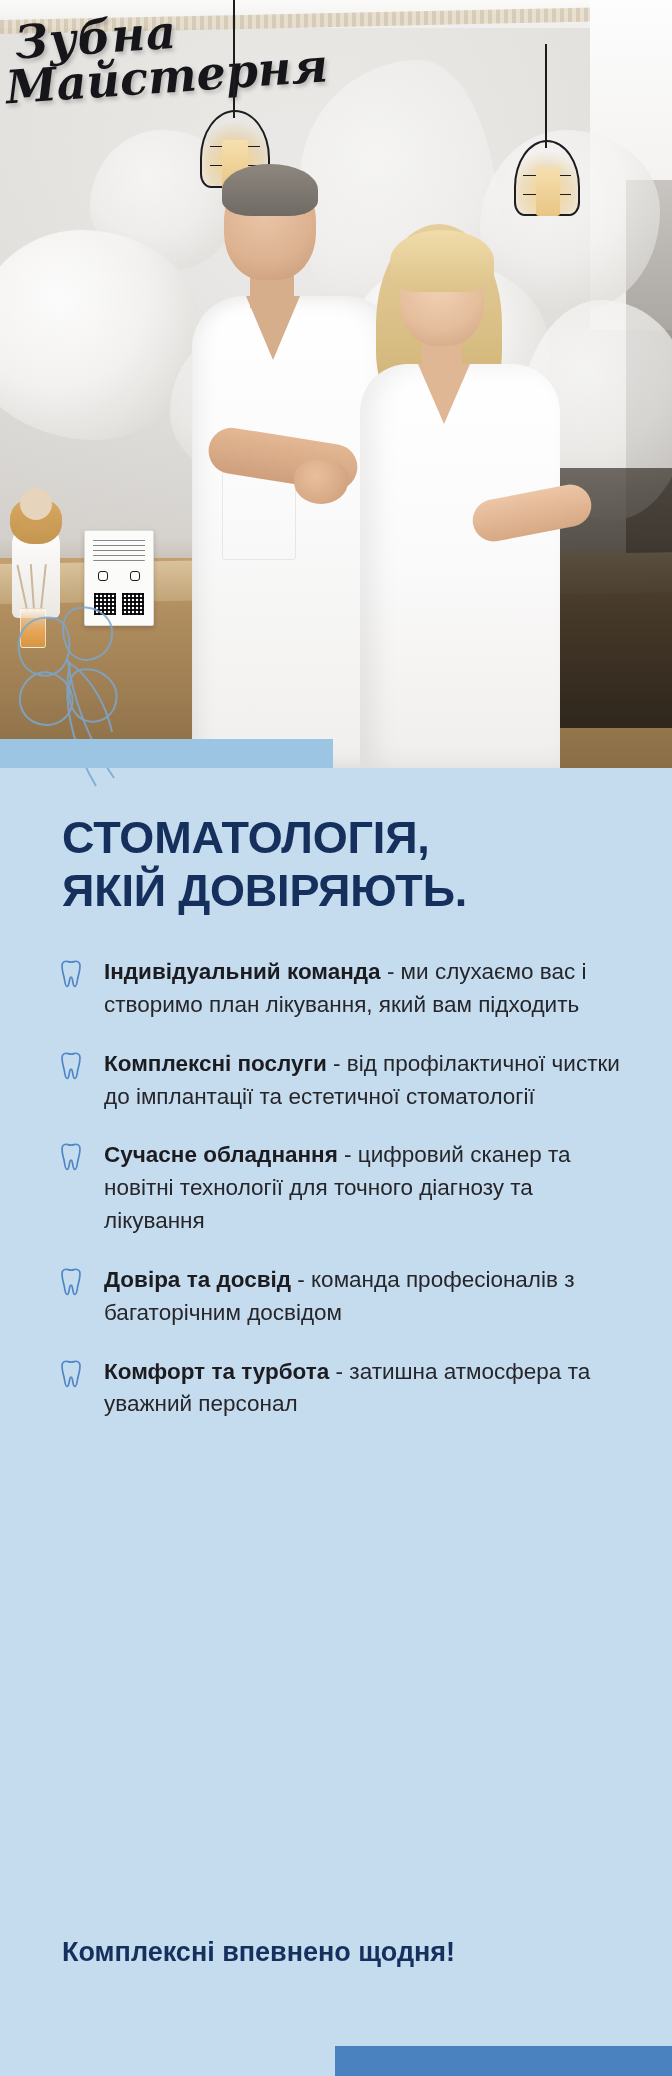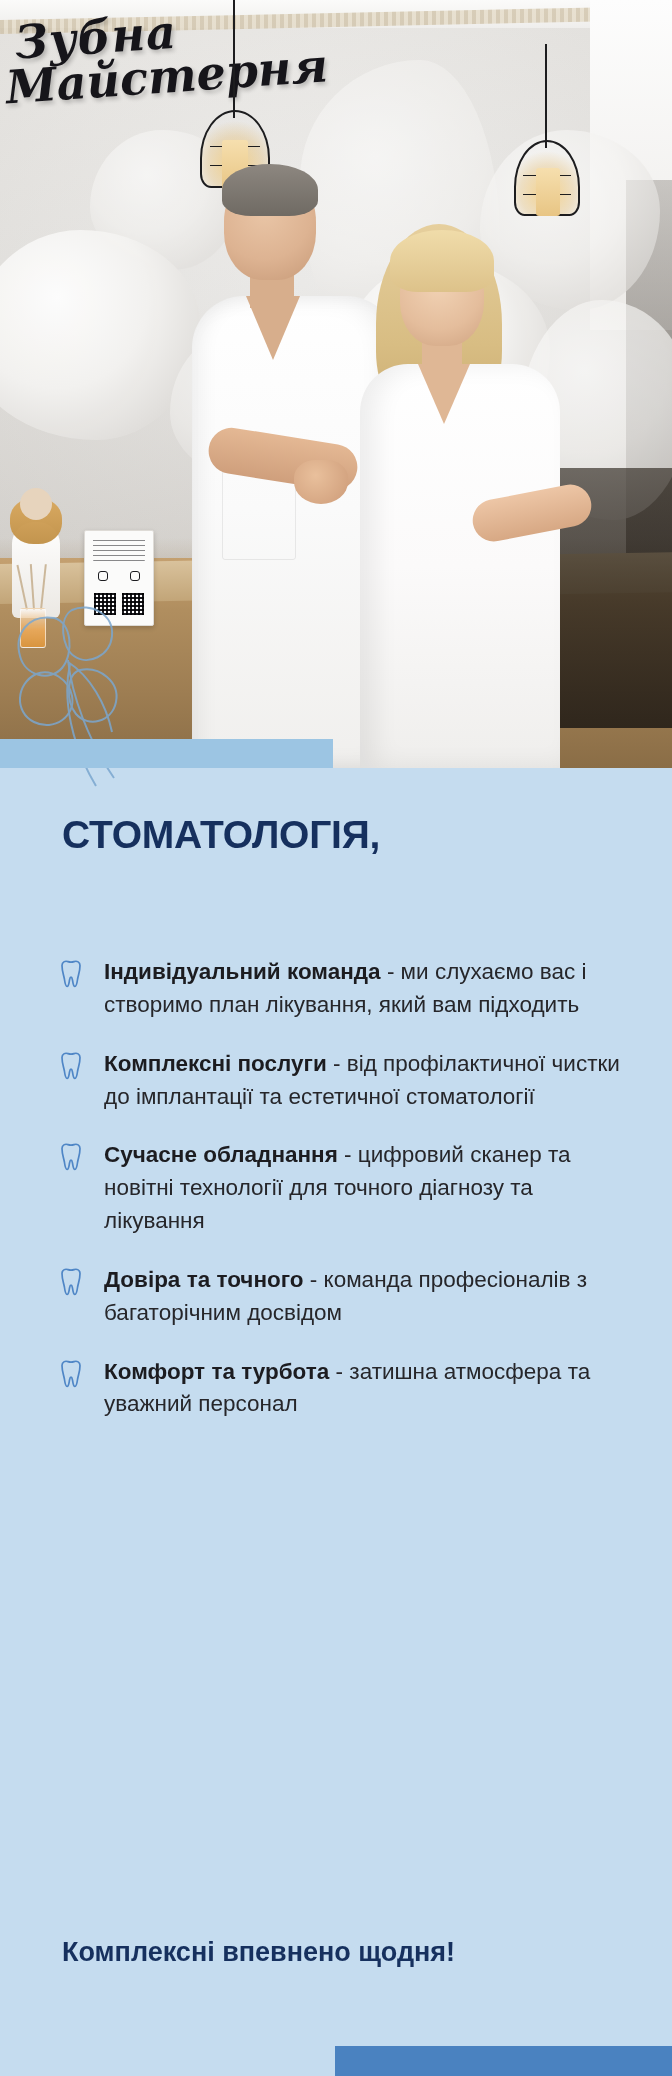--- a/index.html
+++ b/index.html
@@ -257,21 +257,21 @@
   }
   .band-bottom {
     position: absolute; left: 335px; top: 2046px; width: 337px; height: 30px;
     background: #4a82c0; z-index: 9;
   }
 
   
   .headline {
     position: absolute; left: 62px; top: 44px; width: 580px;
     color: #16305e;
-    font-size: 39px;
+    font-size: 45px;
     font-weight: 700;
     line-height: 1.17;
     letter-spacing: -0.2px;
   }
   .headline .hl2 { display: block; }
 
   .bullets {
     position: absolute; left: 56px; top: 188px; width: 580px;
   }
   .bullet {
@@ -386,20 +386,21 @@
       <path d="M58 62 C80 76 96 104 102 132"></path>
     </g>
   </svg>
 
   <div class="band-mid"></div>
 
   <div class="content">
 
     <h1 class="headline">
       <span>СТОМАТОЛОГІЯ,</span>
+      <span class="hl2">ЯКІЙ ДОВІРЯЮТЬ.</span>
     </h1>
 
     <ul class="bullets" style="list-style:none;">
 
       <li class="bullet">
         <svg class="tooth-icon" viewBox="0 0 26 30" fill="none">
           <path d="M4 6.5 C4 3 7 1.6 10 2.6 C11.8 3.2 14.2 3.2 16 2.6 C19 1.6 22 3 22 6.5 C22 12 20.6 15 19.6 20 C19.1 23.6 18.6 27.5 16.9 27.5 C15.1 27.5 15 23.5 14.4 20.6 C14.1 19 13.6 18.2 13 18.2 C12.4 18.2 11.9 19 11.6 20.6 C11 23.5 10.9 27.5 9.1 27.5 C7.4 27.5 6.9 23.6 6.4 20 C5.4 15 4 12 4 6.5 Z" stroke="#4f86c6" stroke-width="1.7" stroke-linejoin="round"></path>
         </svg>
         <span class="term">Індивідуальний команда</span><span class="rest"> - ми слухаємо вас і створимо план лікування,  який вам підходить</span>
       </li>
@@ -415,21 +416,21 @@
         <svg class="tooth-icon" viewBox="0 0 26 30" fill="none">
           <path d="M4 6.5 C4 3 7 1.6 10 2.6 C11.8 3.2 14.2 3.2 16 2.6 C19 1.6 22 3 22 6.5 C22 12 20.6 15 19.6 20 C19.1 23.6 18.6 27.5 16.9 27.5 C15.1 27.5 15 23.5 14.4 20.6 C14.1 19 13.6 18.2 13 18.2 C12.4 18.2 11.9 19 11.6 20.6 C11 23.5 10.9 27.5 9.1 27.5 C7.4 27.5 6.9 23.6 6.4 20 C5.4 15 4 12 4 6.5 Z" stroke="#4f86c6" stroke-width="1.7" stroke-linejoin="round"></path>
         </svg>
         <span class="term">Сучасне обладнання</span><span class="rest"> - цифровий сканер та новітні технології для точного діагнозу та лікування</span>
       </li>
 
       <li class="bullet">
         <svg class="tooth-icon" viewBox="0 0 26 30" fill="none">
           <path d="M4 6.5 C4 3 7 1.6 10 2.6 C11.8 3.2 14.2 3.2 16 2.6 C19 1.6 22 3 22 6.5 C22 12 20.6 15 19.6 20 C19.1 23.6 18.6 27.5 16.9 27.5 C15.1 27.5 15 23.5 14.4 20.6 C14.1 19 13.6 18.2 13 18.2 C12.4 18.2 11.9 19 11.6 20.6 C11 23.5 10.9 27.5 9.1 27.5 C7.4 27.5 6.9 23.6 6.4 20 C5.4 15 4 12 4 6.5 Z" stroke="#4f86c6" stroke-width="1.7" stroke-linejoin="round"></path>
         </svg>
-        <span class="term">Довіра та точного</span><span class="rest"> - команда професіоналів з багаторічним досвідом</span>
+        <span class="term">Довіра та досвід</span><span class="rest"> - команда професіоналів з багаторічним досвідом</span>
       </li>
 
       <li class="bullet">
         <svg class="tooth-icon" viewBox="0 0 26 30" fill="none">
           <path d="M4 6.5 C4 3 7 1.6 10 2.6 C11.8 3.2 14.2 3.2 16 2.6 C19 1.6 22 3 22 6.5 C22 12 20.6 15 19.6 20 C19.1 23.6 18.6 27.5 16.9 27.5 C15.1 27.5 15 23.5 14.4 20.6 C14.1 19 13.6 18.2 13 18.2 C12.4 18.2 11.9 19 11.6 20.6 C11 23.5 10.9 27.5 9.1 27.5 C7.4 27.5 6.9 23.6 6.4 20 C5.4 15 4 12 4 6.5 Z" stroke="#4f86c6" stroke-width="1.7" stroke-linejoin="round"></path>
         </svg>
         <span class="term">Комфорт та турбота</span><span class="rest"> - затишна атмосфера та уважний персонал</span>
       </li>
 
     </ul>

